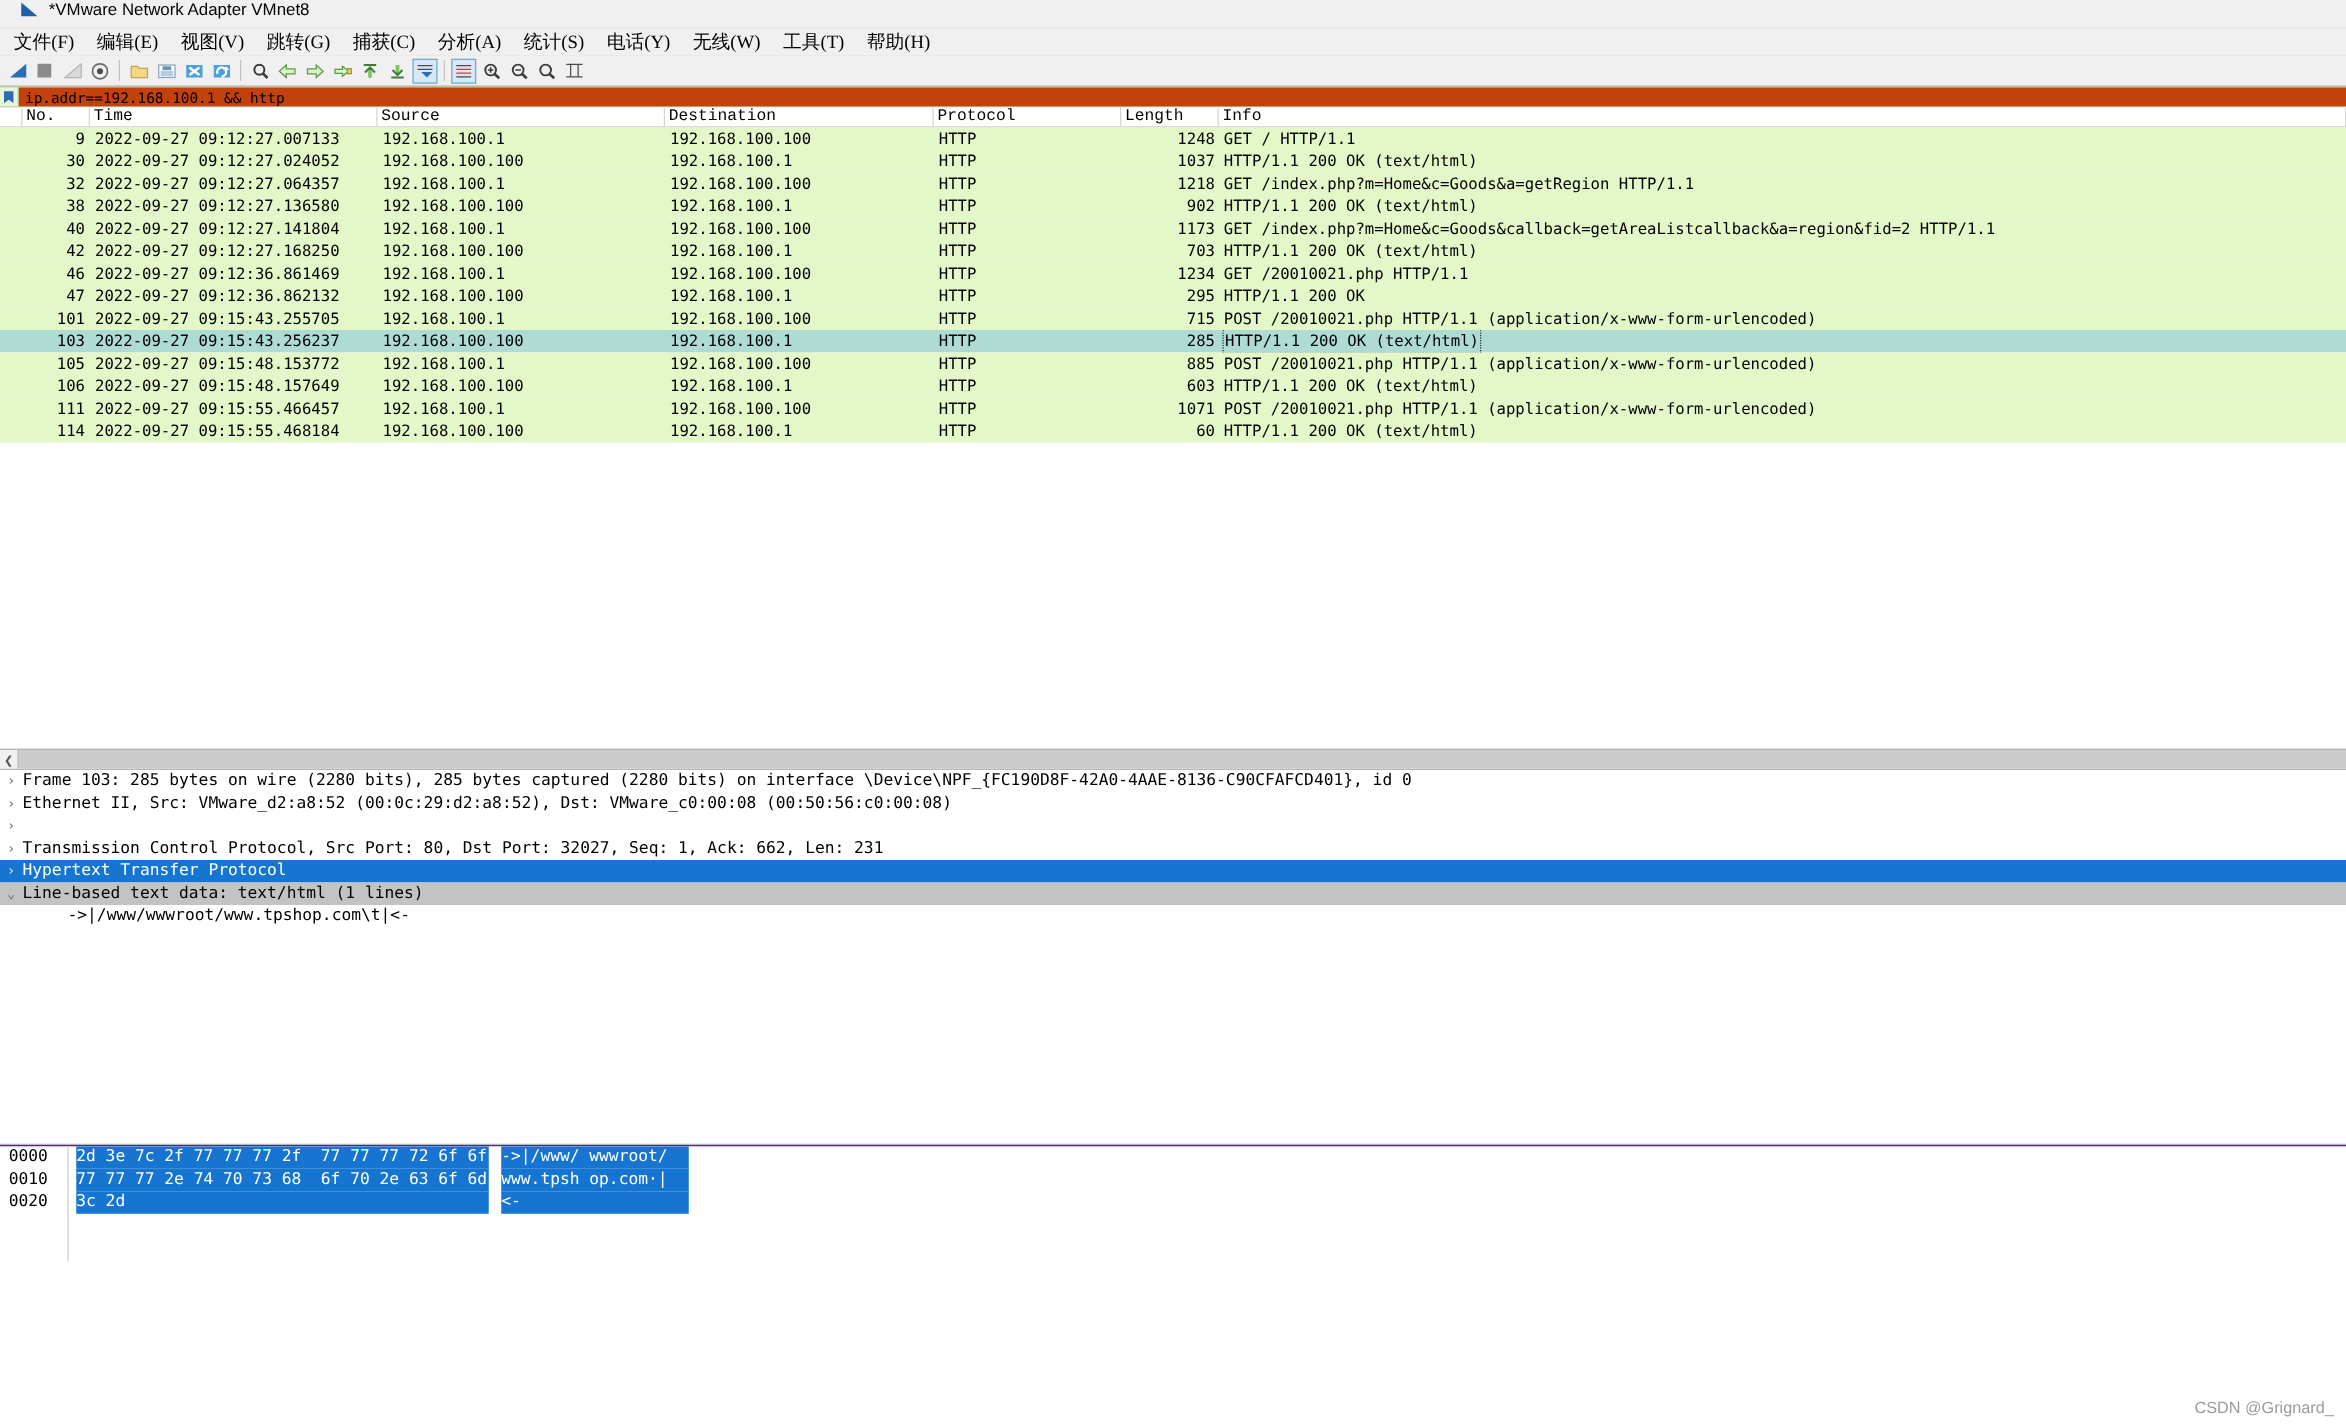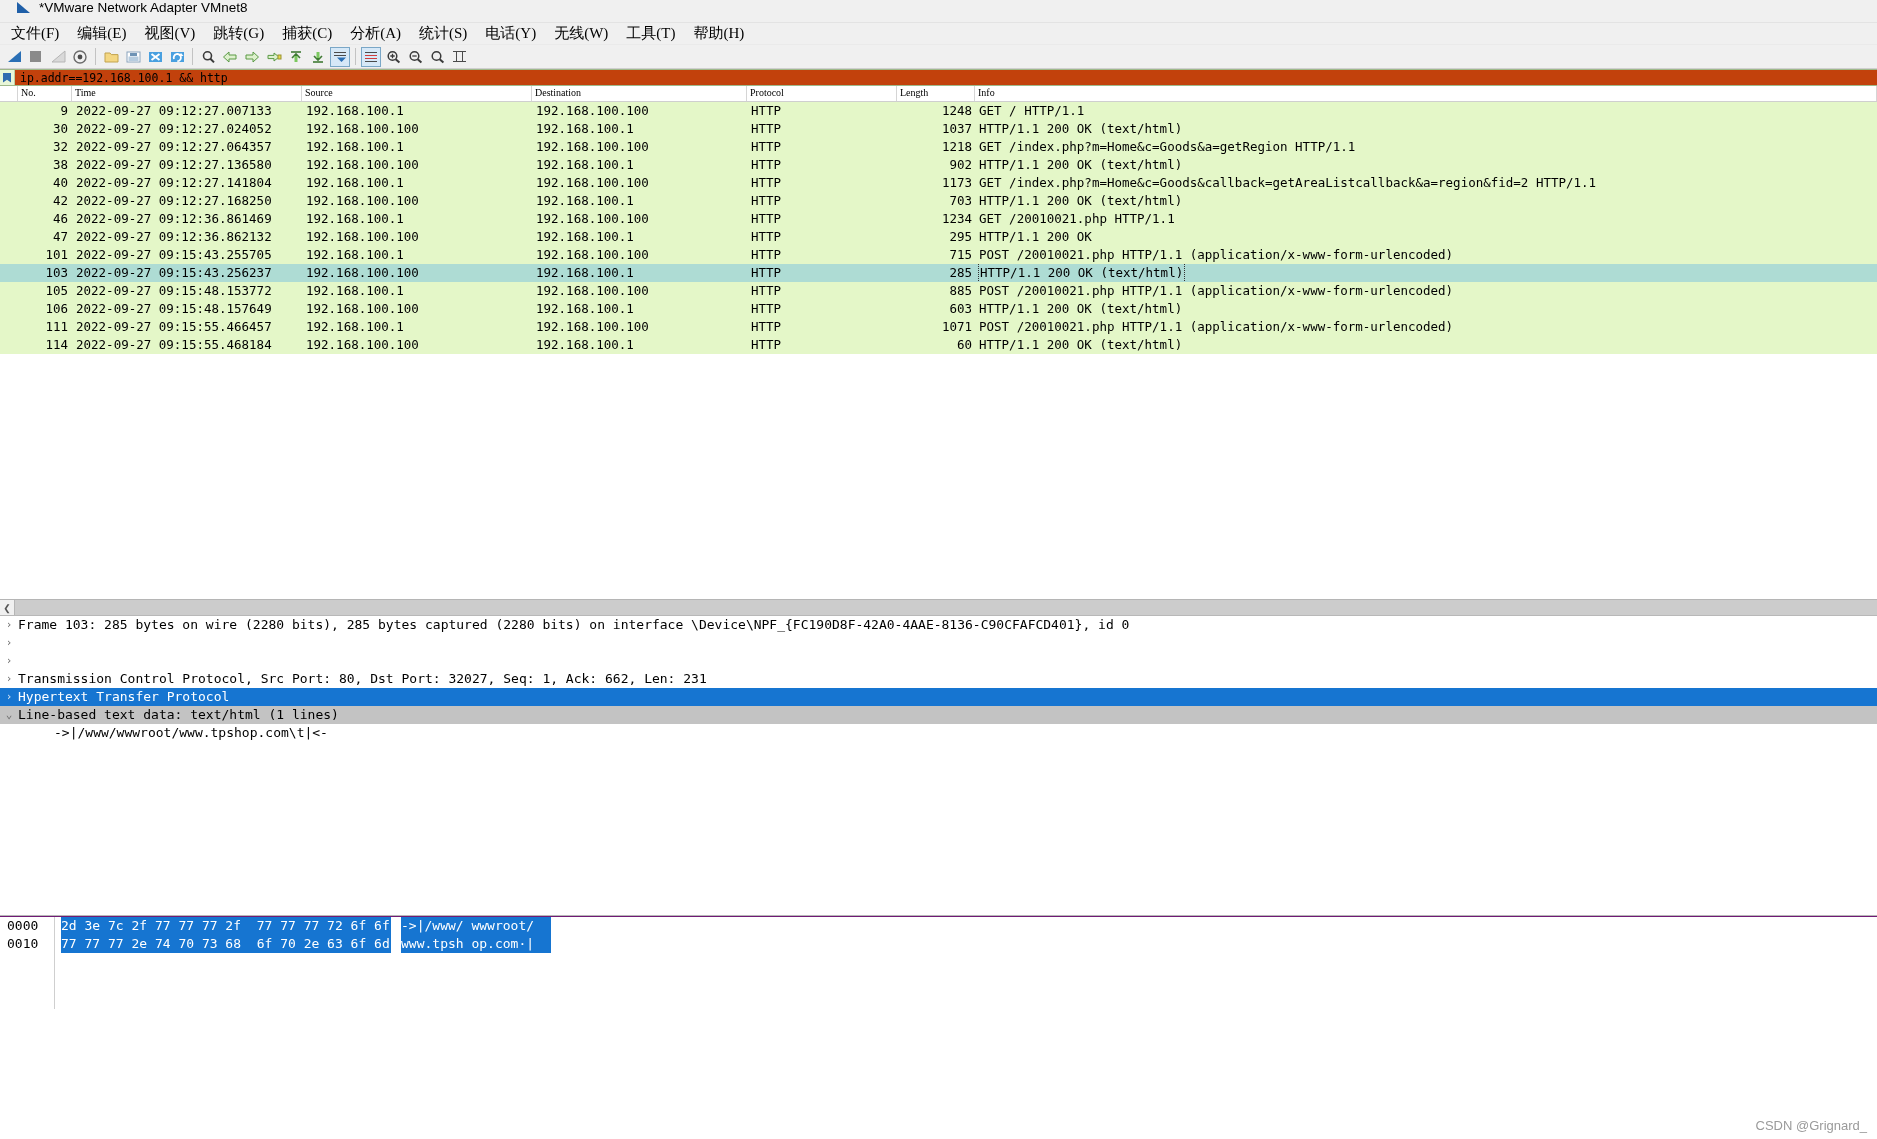--- a/index.html
+++ b/index.html
@@ -125,22 +125,22 @@
     height: 529px;
     background: #fff;
     border-bottom: 1px solid #b8b8b8;
     overflow: hidden;
   }
   .plist-header {
     display: flex;
     height: 15px;
     background: #fff;
     border-bottom: 1px solid #cfcfcf;
-    font-family: Liberation Serif, serif;
-    font-size: 10px;
+    font-family: Liberation Mono, monospace;
+    font-size: 13px;
   }
   .plist-header .hcell {
     border-right: 1px solid #d5d5d5;
     padding-left: 3px;
     box-sizing: border-box;
     white-space: nowrap;
     overflow: hidden;
     line-height: 14px;
   }
   .plist-rows { font-family: "DejaVu Sans Mono", monospace; font-size: 12.5px; }
@@ -579,20 +579,21 @@
 </div>
 
 <div class="detail-pane">
   <div id="detail-rows">
       <div class="drow">
         <span class="dtoggle">›</span>
         <span class="dtext">Frame 103: 285 bytes on wire (2280 bits), 285 bytes captured (2280 bits) on interface \Device\NPF_{FC190D8F-42A0-4AAE-8136-C90CFAFCD401}, id 0</span>
       </div>
       <div class="drow">
         <span class="dtoggle">›</span>
+        <span class="dtext">Ethernet II, Src: VMware_d2:a8:52 (00:0c:29:d2:a8:52), Dst: VMware_c0:00:08 (00:50:56:c0:00:08)</span>
       </div>
       <div class="drow">
         <span class="dtoggle">›</span>
       </div>
       <div class="drow">
         <span class="dtoggle">›</span>
         <span class="dtext">Transmission Control Protocol, Src Port: 80, Dst Port: 32027, Seq: 1, Ack: 662, Len: 231</span>
       </div>
       <div class="drow sel-blue">
         <span class="dtoggle">›</span>
@@ -606,17 +607,18 @@
         <span class="dtoggle"></span>
         <span class="dleaf">-&gt;|/www/wwwroot/www.tpshop.com\t|&lt;-</span>
       </div>
     </div>
 </div>
 
 <div class="hex-pane">
   <div id="hex-rows">
       <div class="hrow"><span class="h-off">0000</span><span class="h-bytes hl">2d 3e 7c 2f 77 77 77 2f  77 77 77 72 6f 6f 74 2f</span><span class="h-sep"></span><span class="h-ascii hl">-&gt;|/www/ wwwroot/</span></div>
       <div class="hrow"><span class="h-off">0010</span><span class="h-bytes hl">77 77 77 2e 74 70 73 68  6f 70 2e 63 6f 6d 09 7c</span><span class="h-sep"></span><span class="h-ascii hl">www.tpsh op.com·|</span></div>
+      <div class="hrow"><span class="h-off">0020</span><span class="h-bytes hl">3c 2d</span><span class="h-sep"></span><span class="h-ascii hl">&lt;-</span></div>
     </div>
   <div class="vline-left" style="left:54px"></div>
 </div>
 
 <div class="watermark">CSDN @Grignard_</div>
 
 </body></html>

